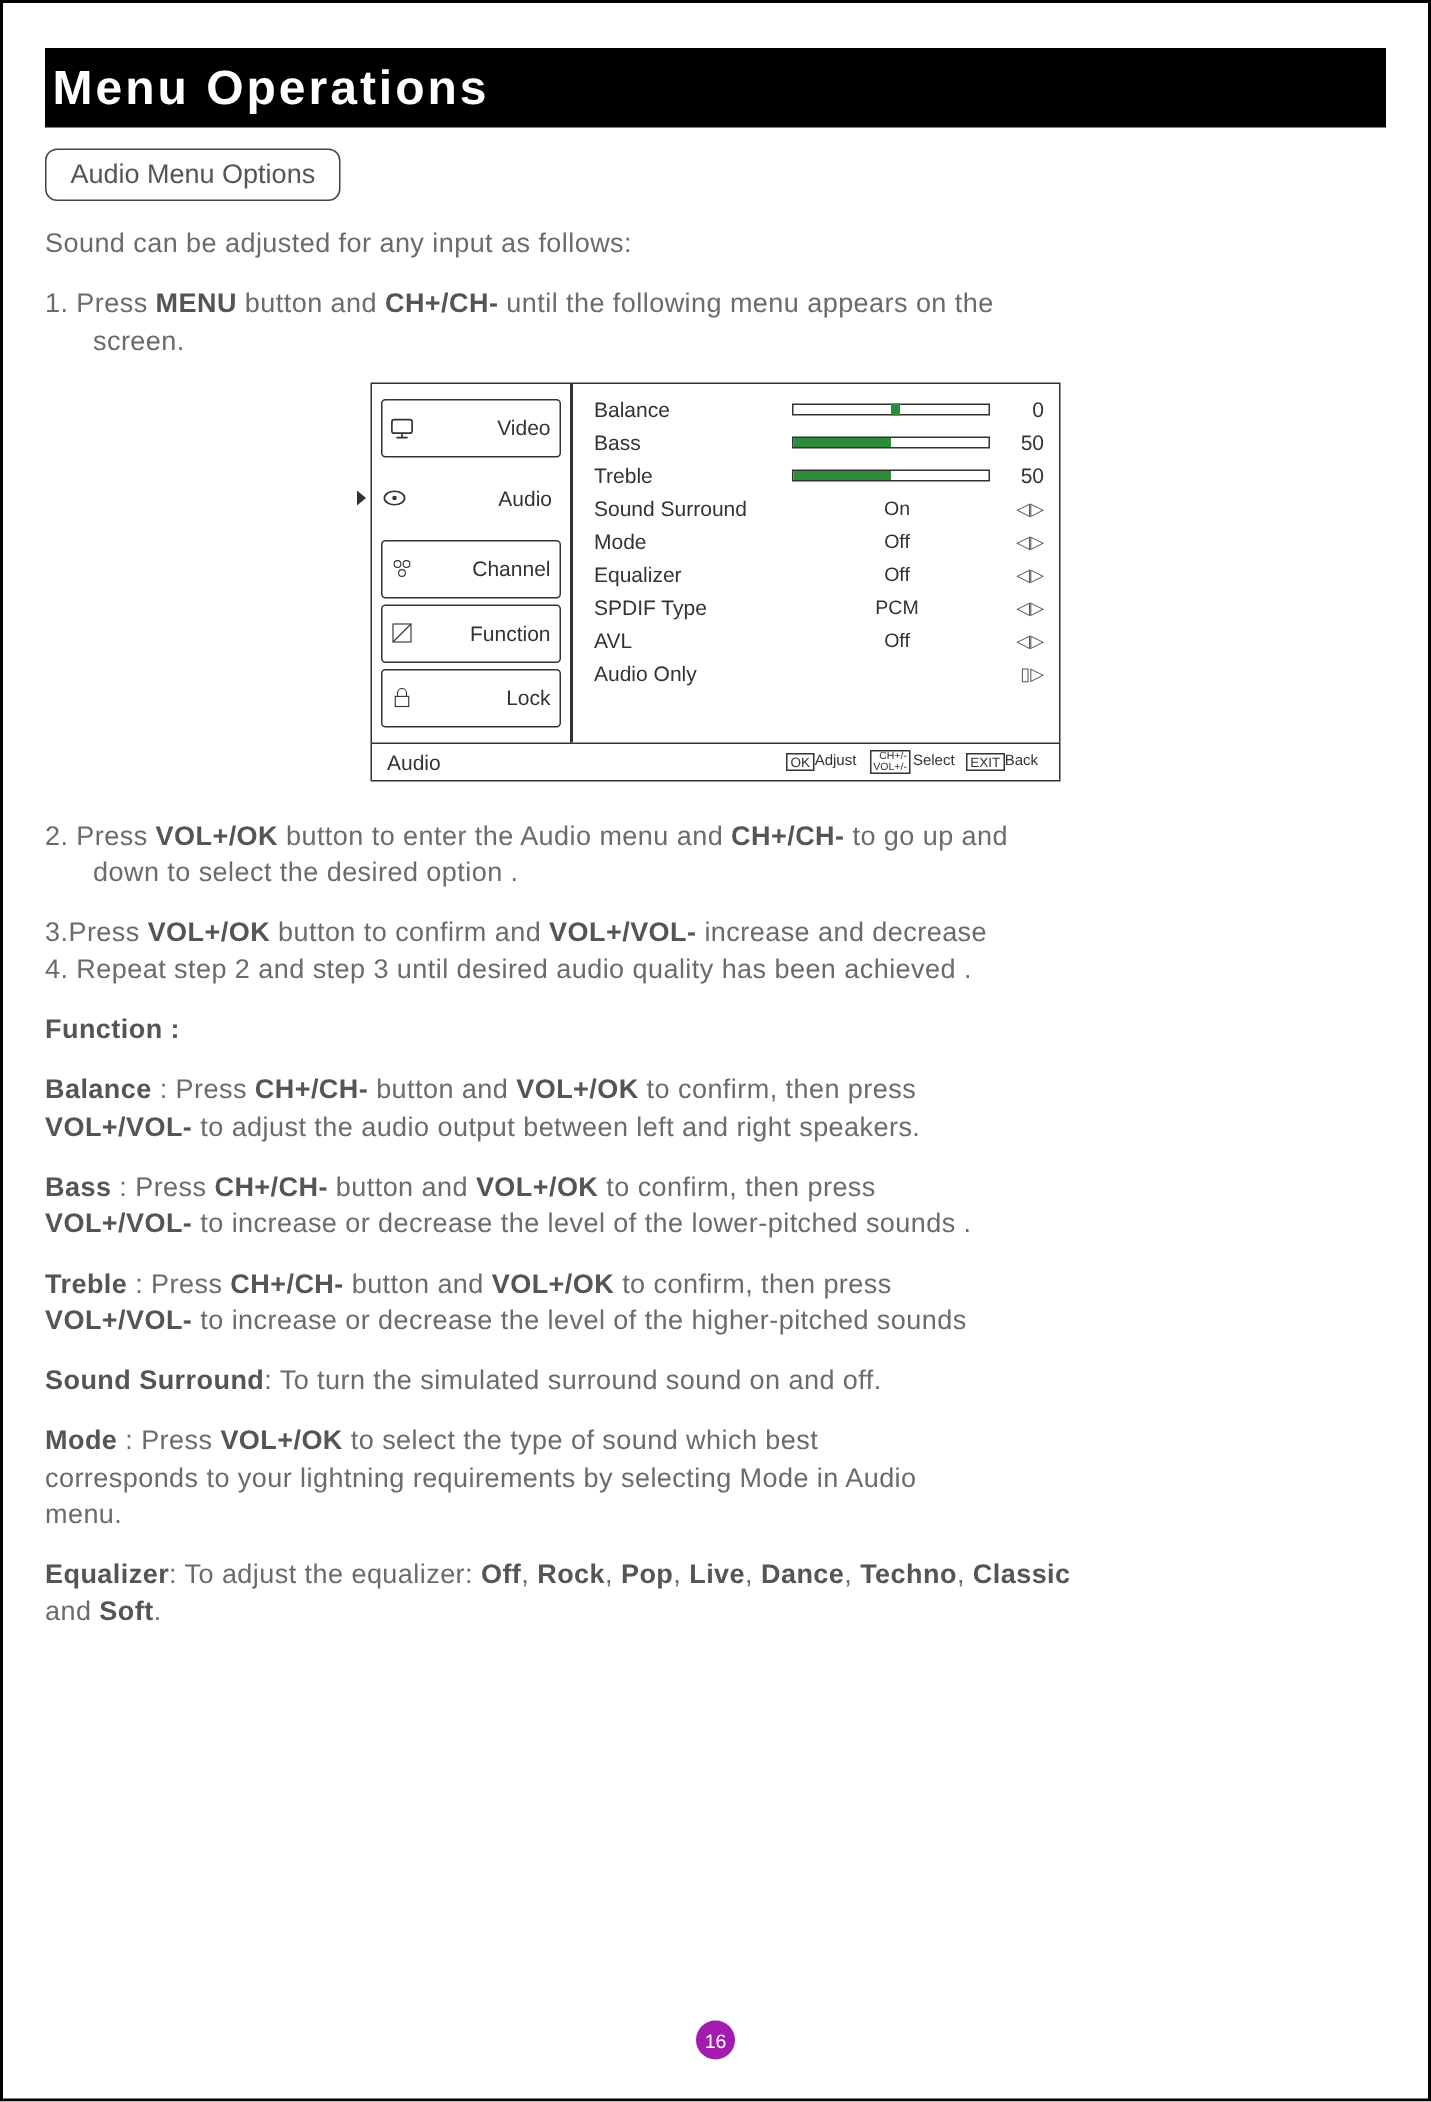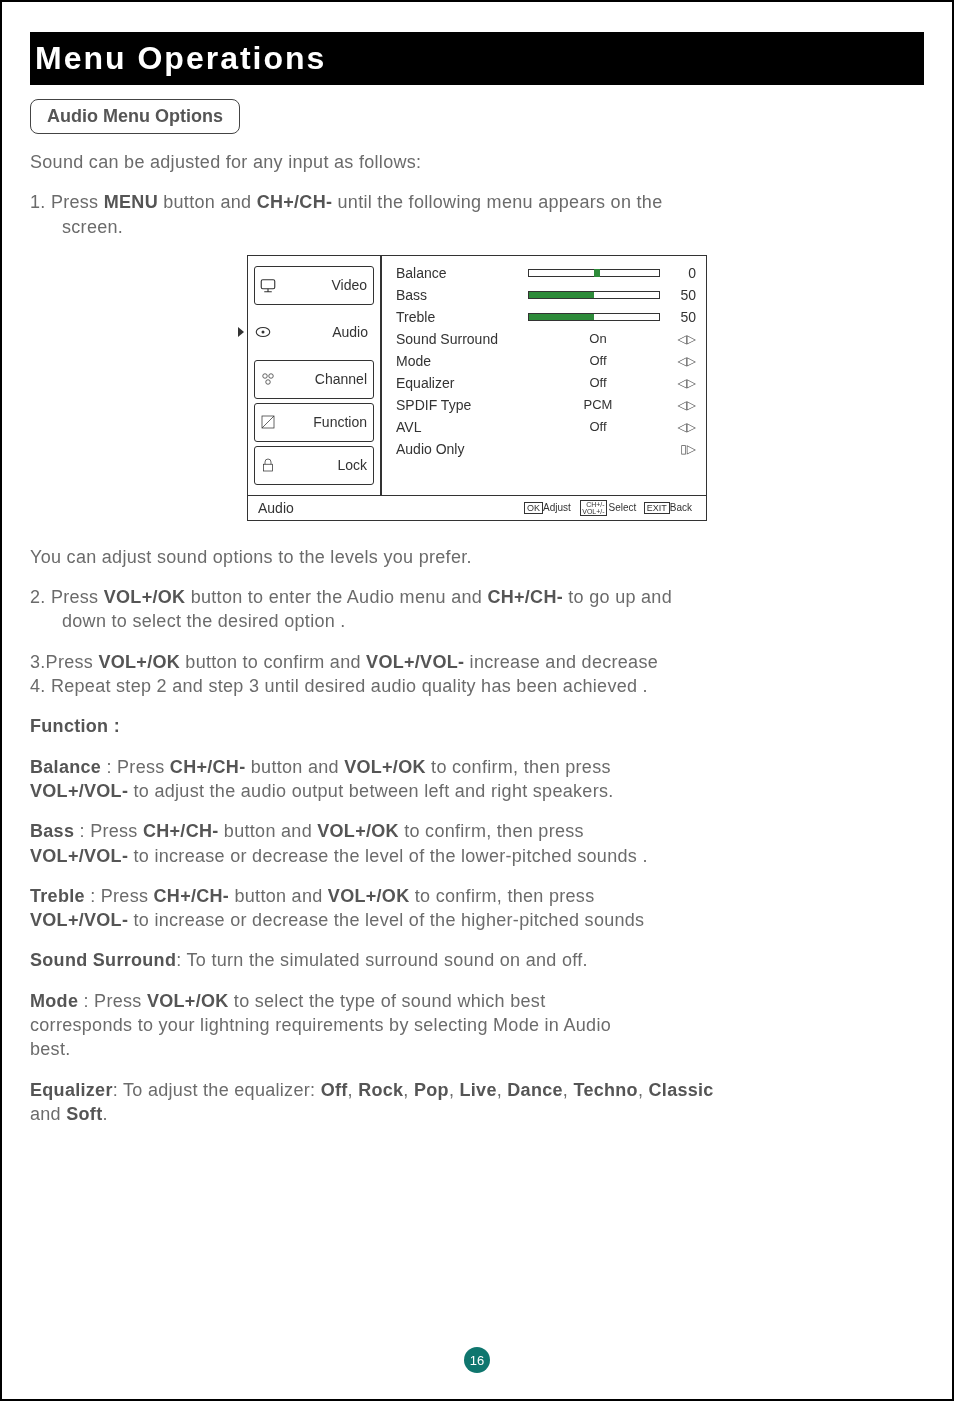--- a/index.html
+++ b/index.html
@@ -24,21 +24,21 @@
       letter-spacing: 2px;
       padding: 8px 5px;
       margin-bottom: 14px;
     }
     .section-box {
       display: inline-block;
       border: 1px solid #444;
       border-radius: 8px;
       padding: 6px 16px;
       font-size: 18px;
-      font-weight: bold;
+      font-weight: normal;
       color: #555;
       margin-bottom: 16px;
     }
     .body-text {
       font-size: 18px;
       line-height: 1.35;
       color: #6b6b6b;
       letter-spacing: 0.3px;
     }
     .para { margin-bottom: 16px; }
@@ -141,21 +141,21 @@
     }
     .hint-txt { font-size: 10px; vertical-align: middle; margin-right: 4px; }
 
     .pagenum {
       position: absolute;
       left: 50%;
       bottom: 26px;
       transform: translateX(-50%);
       width: 26px; height: 26px;
       border-radius: 50%;
-      background: #0f766e;
+      background: #a21caf;
       color: #fff;
       font-size: 13px;
       display: flex;
       align-items: center;
       justify-content: center;
     }
   </style>
 </head>
 <body>
 
@@ -275,21 +275,20 @@
         <span class="hint-box">OK</span><span class="hint-txt">Adjust</span>
         <span class="hint-stack">
             <span>CH+/-</span>
             <span>VOL+/-</span>
           </span><span class="hint-txt">Select</span>
         <span class="hint-box">EXIT</span><span class="hint-txt">Back</span>
       </span>
     </div>
   </div>
 
-  <p class="body-text para">You can adjust sound options  to the levels you prefer.</p>
 
   <p class="body-text">
     <span>2. Press </span><b>VOL+/OK</b><span> button to enter the Audio  menu and </span><b>CH+/CH-</b><span> to go up and</span>
   </p>
   <p class="body-text para indent">down to select the desired option .</p>
 
   <p class="body-text">
     <span>3.Press </span><b>VOL+/OK</b><span> button to confirm and </span><b>VOL+/VOL-</b><span> increase and decrease</span>
   </p>
 
@@ -319,21 +318,21 @@
   </p>
 
   <p class="body-text para">
     <b>Sound Surround</b><span>: To turn the simulated surround sound on and off.</span>
   </p>
 
   <p class="body-text">
     <b>Mode</b><span> : Press </span><b>VOL+/OK</b><span> to select the type of sound which best</span>
   </p>
   <p class="body-text">corresponds to your lightning requirements by selecting Mode in Audio</p>
-  <p class="body-text para">best.</p>
+  <p class="body-text para">menu.</p>
 
   <p class="body-text">
     <b>Equalizer</b><span>: To adjust the equalizer: </span><span id="eq-list"><b>Off</b><span>, </span><b>Rock</b><span>, </span><b>Pop</b><span>, </span><b>Live</b><span>, </span><b>Dance</b><span>, </span><b>Techno</b><span>, </span><b>Classic</b><span></span></span>
   </p>
   <p class="body-text para">
     <span>and </span><b>Soft</b><span>.</span>
   </p>
 
   <div class="pagenum">16</div>
 </div>

